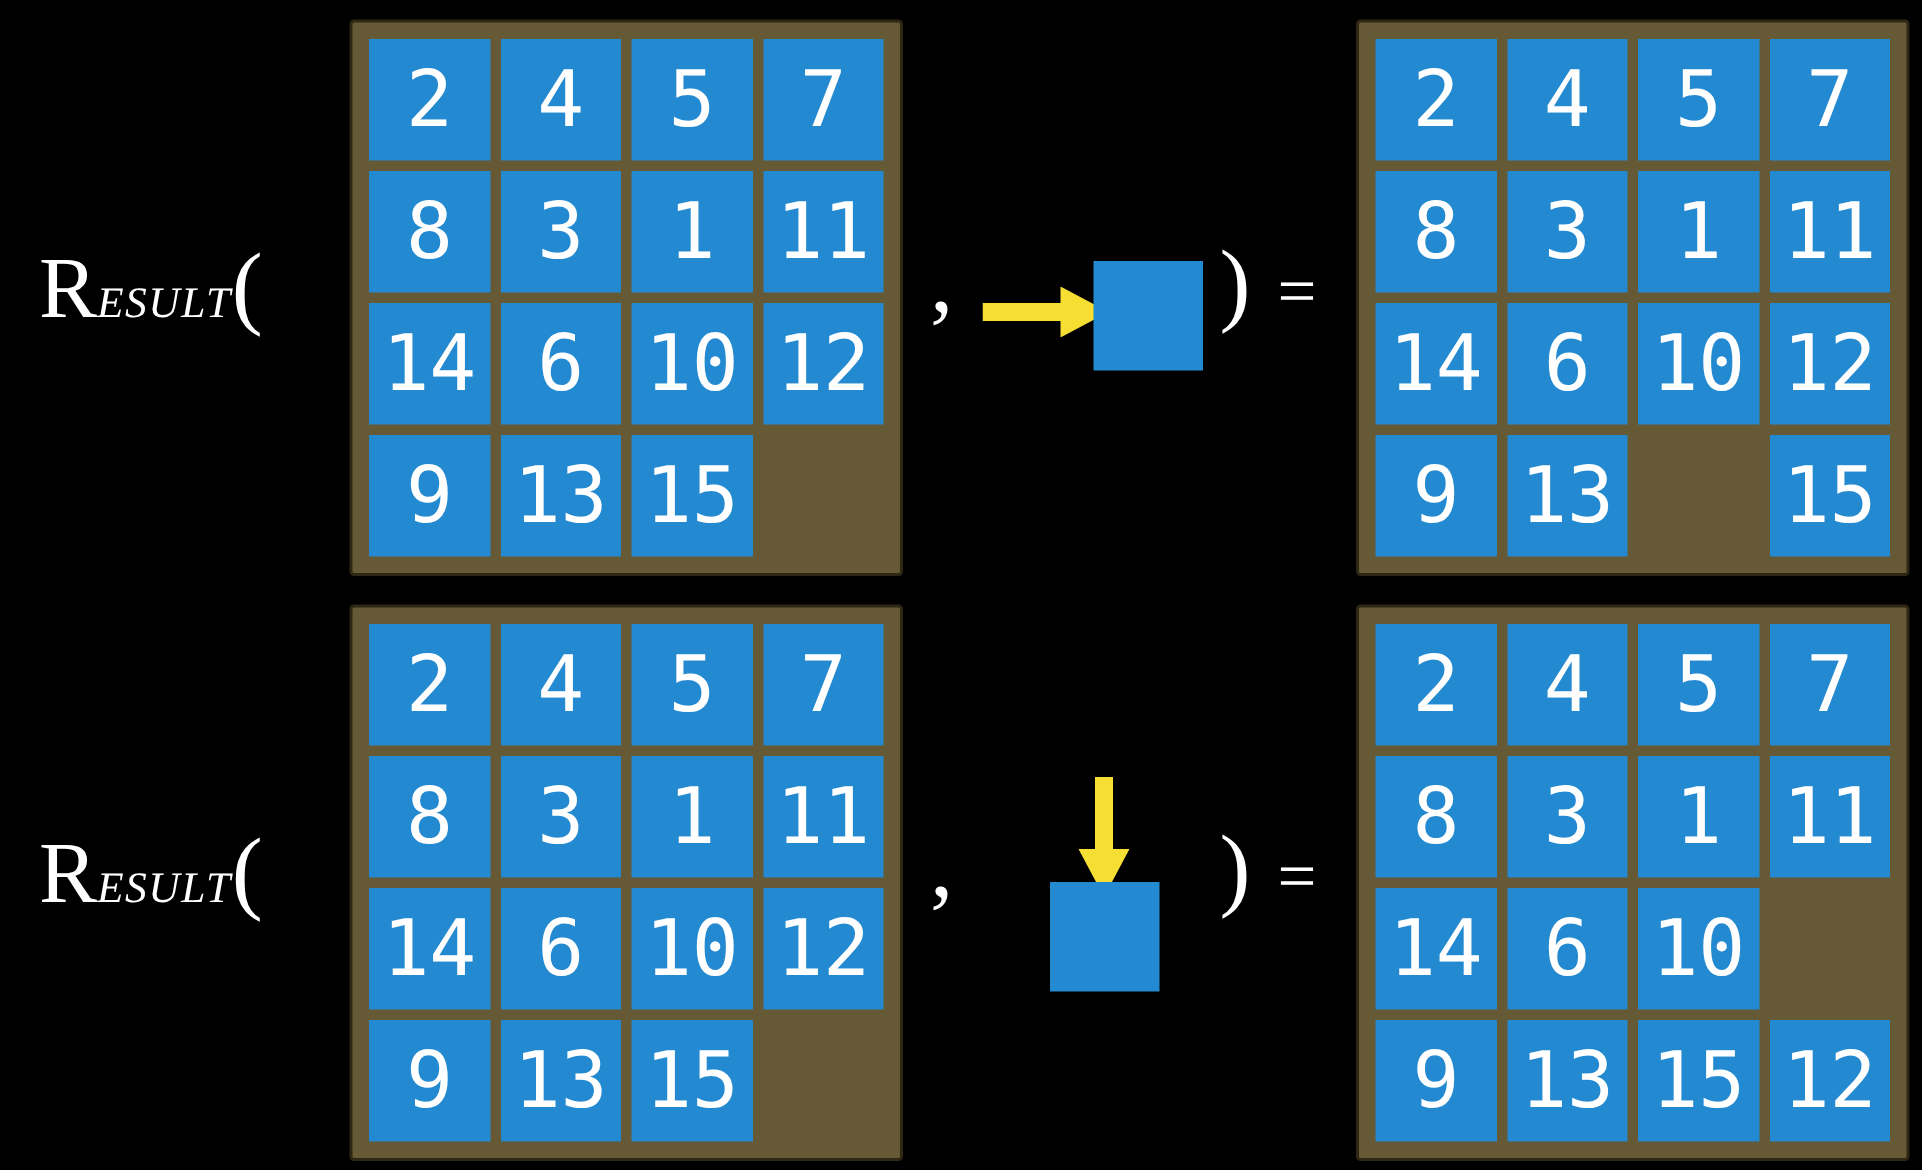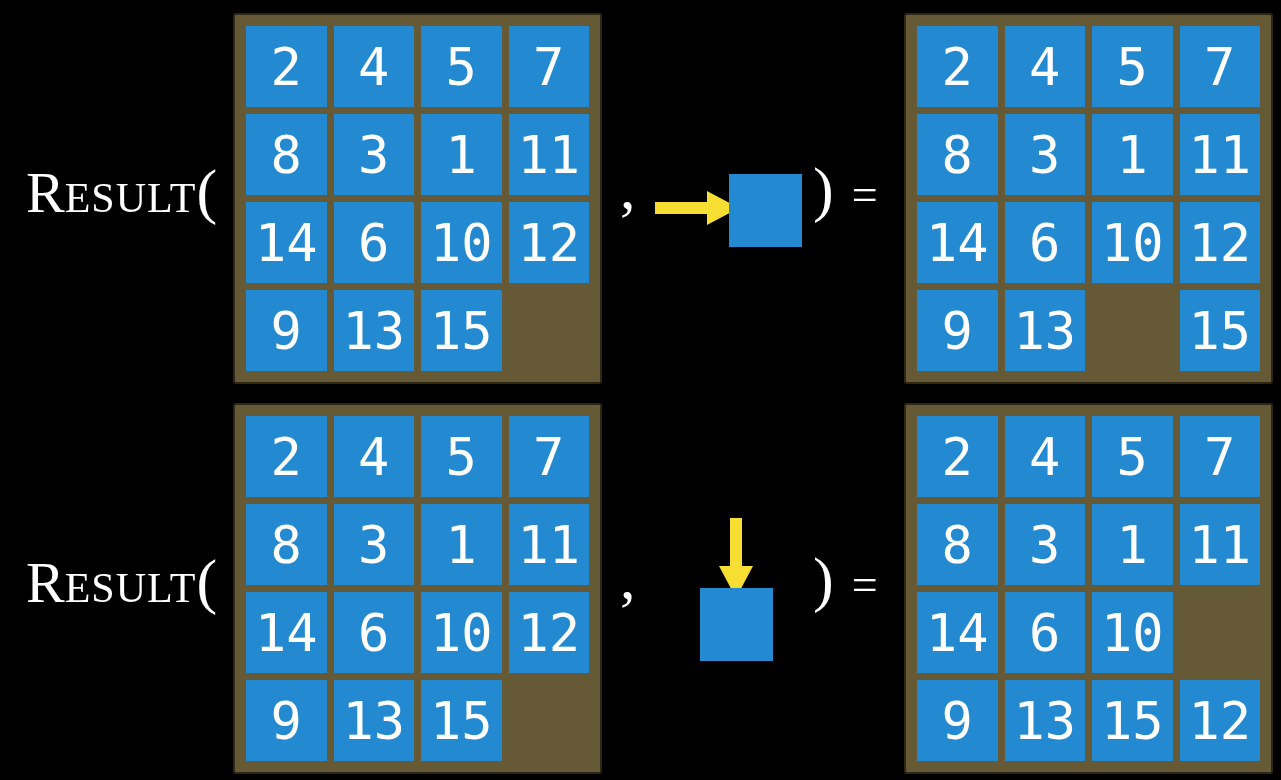--- a/index.html
+++ b/index.html
@@ -12,21 +12,21 @@
   }
   *{margin:0;padding:0;box-sizing:border-box;}
   html,body{width:1281px;height:780px;background:var(--bg-black);overflow:hidden;}
   .canvas{position:relative;width:1281px;height:780px;background:var(--bg-black);
           font-family:"Liberation Serif",serif;color:var(--text-white);}
   .row{position:relative;width:1281px;height:390px;}
 
   
   .func-label{position:absolute;left:26px;top:160px;line-height:1;white-space:nowrap;}
   .func-label .cap{font-size:58px;}
-  .func-label .smallcaps{font-size:42px;letter-spacing:1px;}
+  .func-label .smallcaps{font-size:29px;letter-spacing:1px;font-style:italic;}
   .func-label .oparen{font-size:62px;}
 
   
   .board{position:absolute;top:13px;width:369px;height:371px;
          background:var(--board-brown);border:2px solid var(--board-rim);border-radius:3px;
          padding:11px;display:grid;grid-template-columns:repeat(4,1fr);
          grid-template-rows:repeat(4,1fr);gap:7px;}
   .board.before{left:233px;}
   .board.after{left:904px;}
   .cell{display:flex;align-items:center;justify-content:center;

